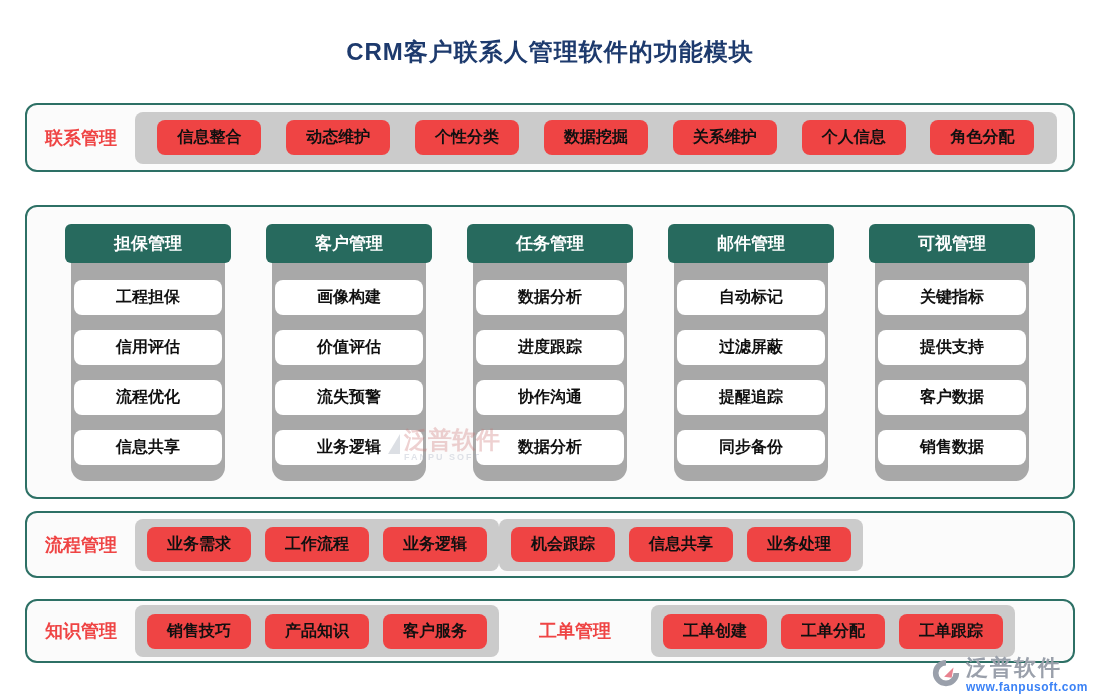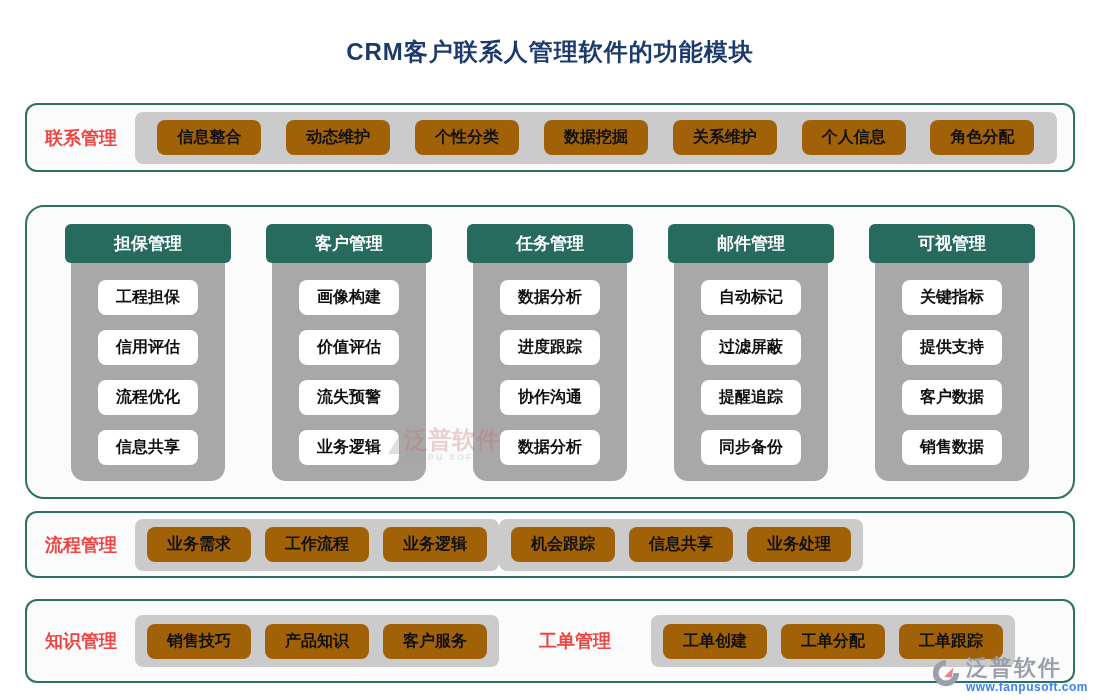--- a/index.html
+++ b/index.html
@@ -41,41 +41,41 @@
     background: #cbcbcb;
     border-radius: 8px;
     height: 52px;
     display: flex;
     align-items: center;
     justify-content: space-around;
     padding: 0 10px;
   }
   .tray.full { flex: 1 1 auto; margin-right: 16px; }
   .pill {
-    background: #a16207;
+    background: #ef4444;
     border-radius: 8px;
     padding: 7px 20px;
     font-size: 16px;
     font-weight: bold;
     color: #101010;
     white-space: nowrap;
     text-align: center;
   }
   #band-top { top: 103px; height: 69px; }
   #band-row3 { top: 511px; height: 67px; }
-  #band-row4 { top: 599px; height: 84px; }
+  #band-row4 { top: 599px; height: 64px; }
   .band .group-tray { display: flex; gap: 14px; }
   #band-row3 .group-tray, #band-row4 .group-tray { padding: 0 12px; }
   
   #matrix {
     position: absolute;
     top: 205px; left: 25px;
     width: 1050px; height: 294px;
     border: 2px solid #2d7065;
-    border-radius: 19px;
+    border-radius: 12px;
     background: #fbfbfb;
     display: flex;
     justify-content: space-between;
     padding: 17px 38px 0 38px;
   }
   .column { width: 166px; position: relative; z-index: 1; }
   .col-header {
     background: #276a5e;
     color: #ffffff;
     font-size: 17px;
@@ -92,21 +92,21 @@
     padding: 22px 0 16px 0;
     border-radius: 0 0 14px 14px;
     display: flex;
     flex-direction: column;
     gap: 15px;
     align-items: center;
   }
   .col-pill {
     background: #ffffff;
     border-radius: 8px;
-    width: 100px;
+    width: 148px;
     text-align: center;
     padding: 7px 0;
     font-size: 16px;
     font-weight: bold;
     color: #101010;
   }
   
   #watermark {
     position: absolute;
     top: 428px; left: 388px;

